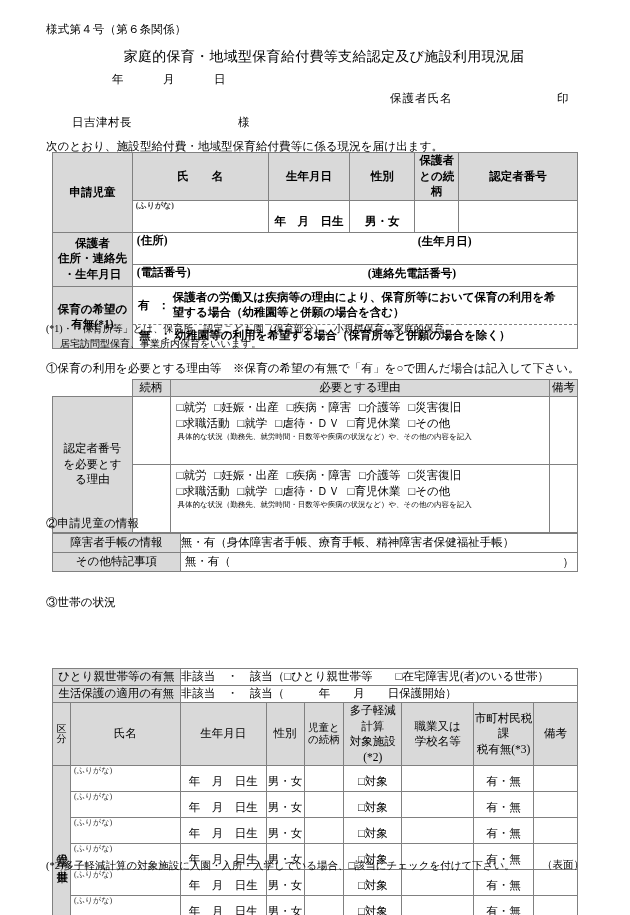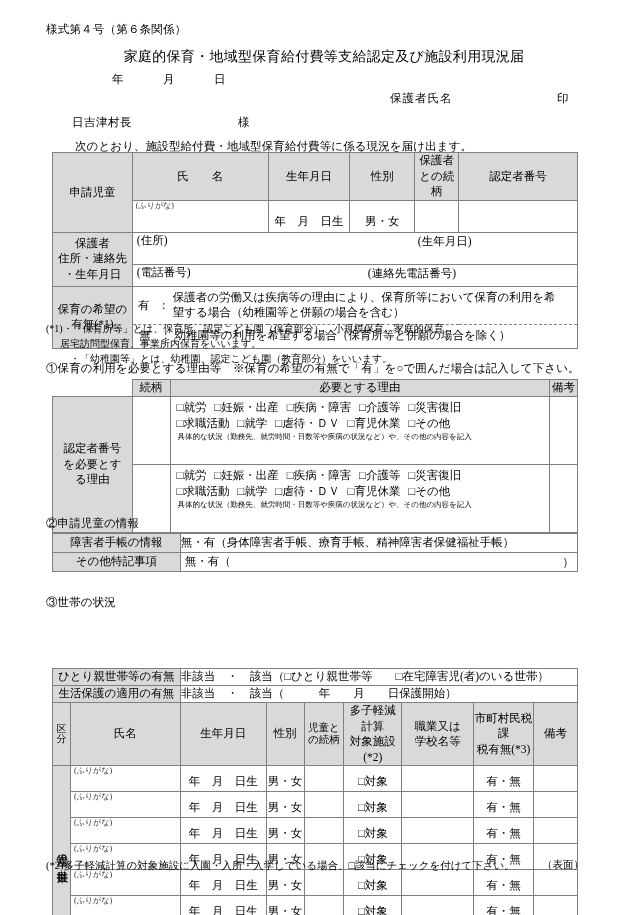--- a/index.html
+++ b/index.html
@@ -16,36 +16,36 @@
 
   
   .formno { position: absolute; left: 46px; top: 22px; font-size: 11.5px; letter-spacing: .2px; }
   .maintitle { position: absolute; left: 0; top: 48px; width: 630px; text-align: center;
                font-size: 14px; letter-spacing: .3px; padding-left: 18px; }
   .datefield { position: absolute; left: 112px; top: 72px; font-size: 11.5px; letter-spacing: 14px; }
   .guardian-name { position: absolute; left: 390px; top: 91px; font-size: 11.5px; letter-spacing: 1px; }
   .seal { position: absolute; left: 557px; top: 91px; font-size: 11.5px; }
   .addressee { position: absolute; left: 72px; top: 115px; font-size: 11.5px; letter-spacing: .5px; }
   .sama { position: absolute; left: 238px; top: 115px; font-size: 11.5px; }
-  .leadline { position: absolute; left: 46px; top: 139px; font-size: 11.5px; letter-spacing: .1px; margin-left: 29px; }
+  .leadline { position: absolute; left: 46px; top: 139px; font-size: 11.5px; letter-spacing: .1px; }
 
   
   table.grid { border-collapse: collapse; position: absolute; }
   table.grid td { border: 1px solid #808080; padding: 0; vertical-align: middle;
                   font-size: 11.5px; line-height: 1.35; }
   .hdr { background: #d9d9d9; text-align: center; }
   .ctr { text-align: center; }
   .kana { font-size: 8px; padding-left: 3px; display: block; color: #333; }
   .small { font-size: 8.5px; line-height: 1.25; }
   .tiny { font-size: 7.5px; line-height: 1.2; }
   .pad { padding-left: 4px; }
 
   
   #t1 { left: 52px; top: 152px; width: 526px; }
-  #t1 td { height: 22px; }
+  #t1 td { height: 22px; font-weight: bold; }
   .v-label { background: #d9d9d9; text-align: center; line-height: 1.5; }
 
   
   .note1 { position: absolute; left: 46px; top: 321px; font-size: 10px; line-height: 1.5; }
   .note1 .ind { padding-left: 14px; display: block; }
   .note1 .ind2 { padding-left: 24px; display: block; }
 
   .sec-title { position: absolute; font-size: 11.5px; letter-spacing: .1px; }
 
   
@@ -152,21 +152,20 @@
           <span>幼稚園等の利用を希望する場合（保育所等と併願の場合を除く）</span>
         </div>
       </td>
     </tr>
   </tbody>
     </table>
 
   <div class="note1">
     <span style="display:block">(*1)・「保育所等」とは、保育所、認定こども園（保育部分）、小規模保育、家庭的保育、</span>
     <span class="ind">居宅訪問型保育、事業所内保育をいいます。</span>
-    <span class="ind2">・「幼稚園等」とは、幼稚園、認定こども園（教育部分）をいいます。</span>
   </div>
 
   <div class="sec-title" style="left:46px;top:361px">①保育の利用を必要とする理由等　※保育の希望の有無で「有」を○で囲んだ場合は記入して下さい。</div>
 
   <table class="grid" id="t2">
     <colgroup>
       <col style="width:80px">
         <col style="width:38px">
         <col style="width:380px">
         <col style="width:28px">

